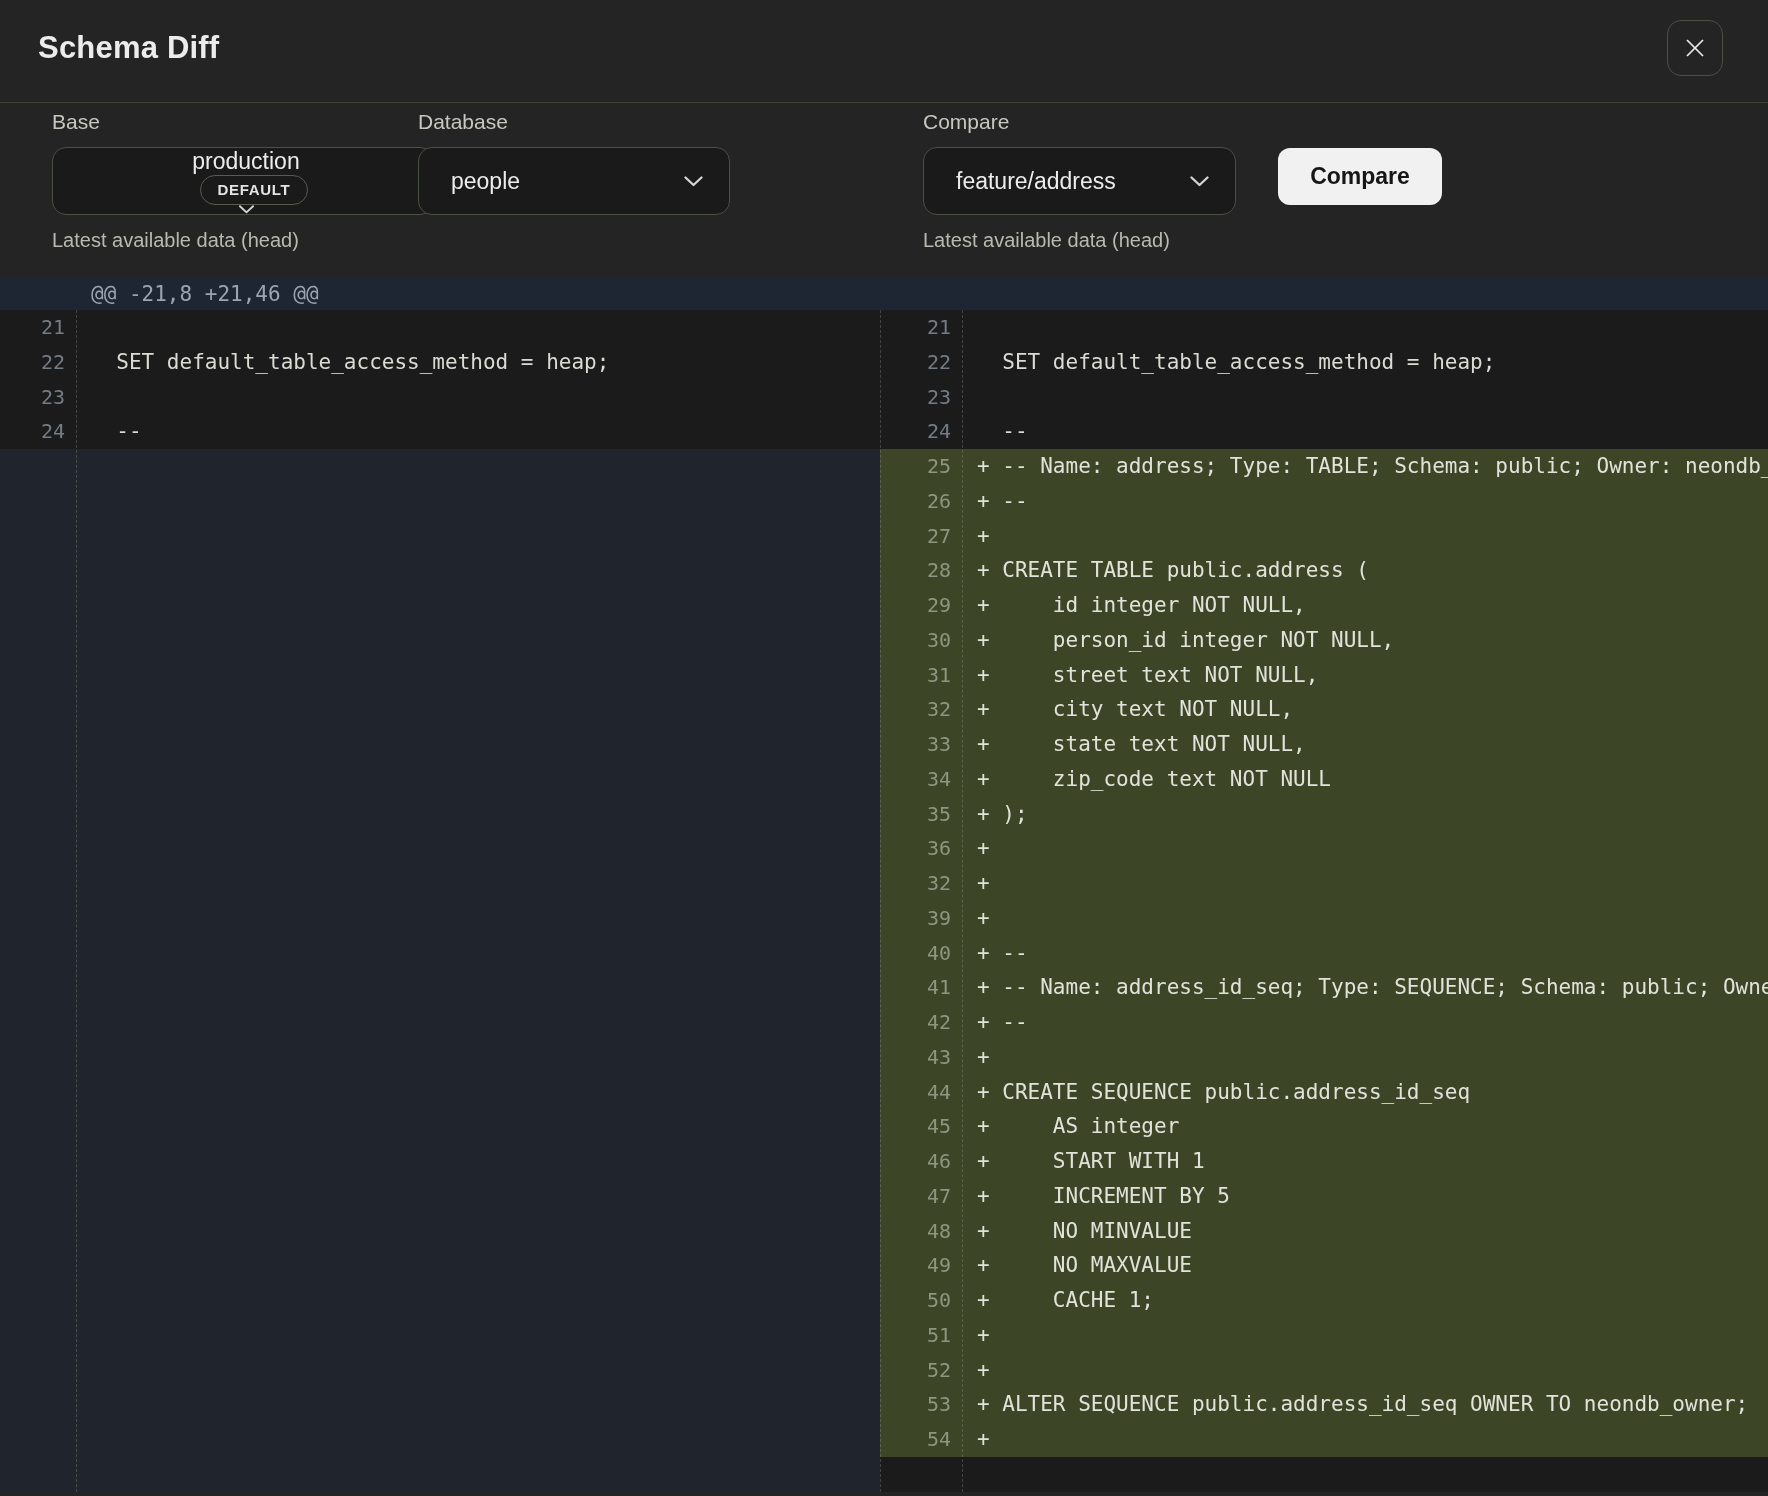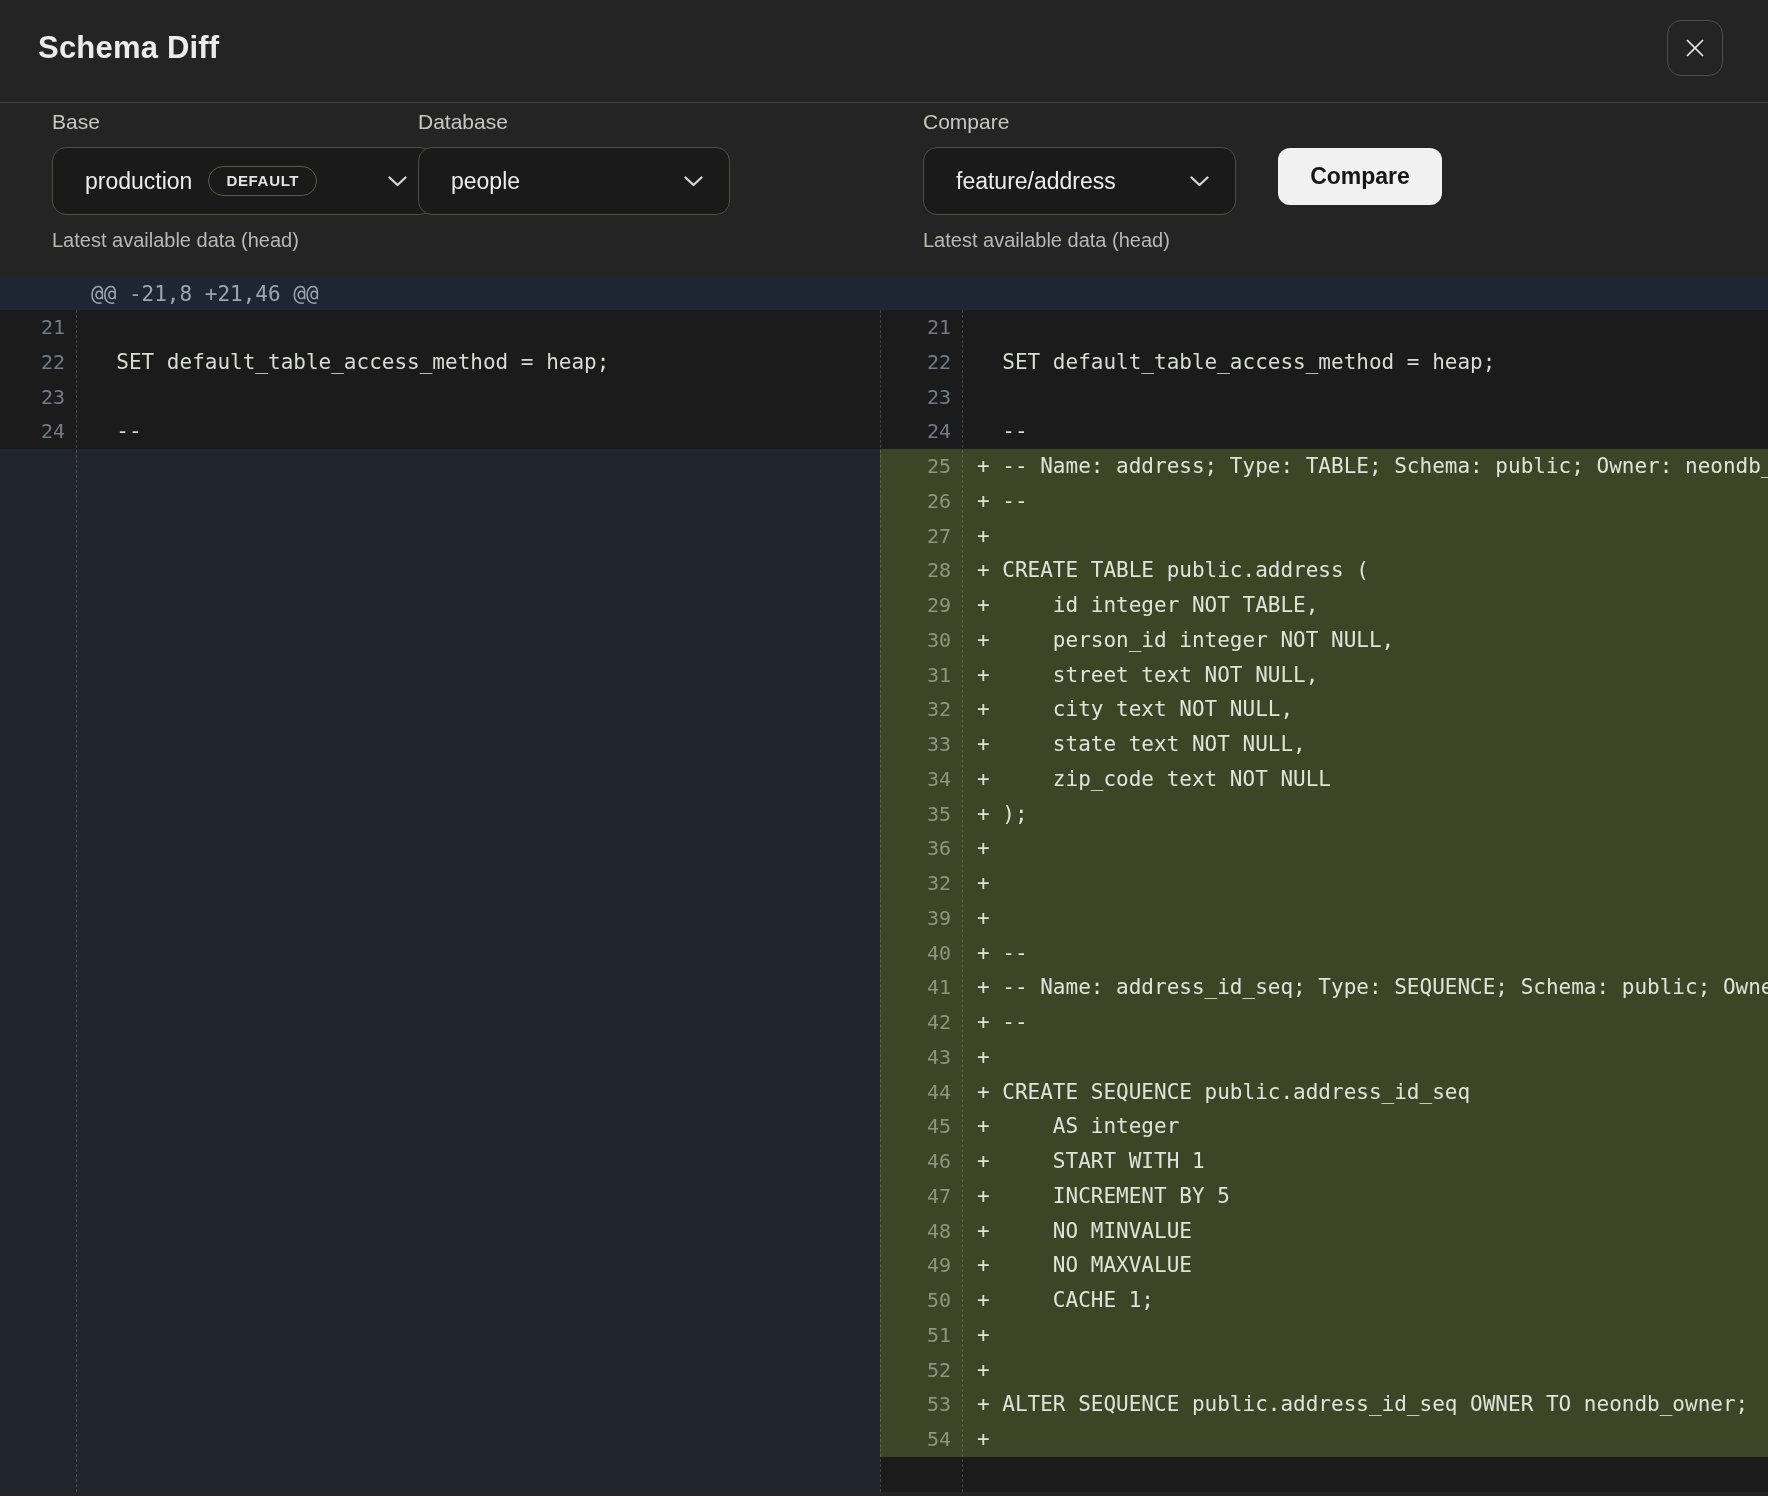--- a/index.html
+++ b/index.html
@@ -39,21 +39,21 @@
     background:#191a19;border:1px solid var(--border,#4a5145);border-radius:14px;
     display:flex;align-items:center;padding:0 26px 0 32px;cursor:pointer;
   }
   .select .value{font-size:23px;color:#ececec;}
   .select .spacer{flex:1;}
   .badge{
     margin-left:16px;border:1px solid #565d4e;border-radius:999px;
     font-size:15px;font-weight:700;letter-spacing:.045em;color:#e3e3e3;
     padding:5px 17px;line-height:18px;white-space:nowrap;
   }
-  .w-base{width:382px;}
+  .w-base{width:382px;flex-direction:column;}
   .w-db{width:312px;gap:28px;}
   .w-cmp{width:313px;}
   .note{margin-top:13px;font-size:20px;color:#b7bab0;line-height:24px;}
   .compare-btn{
     position:absolute;left:1278px;top:45px;width:164px;height:57px;
     background:var(--button_bg,#f1f1f1);color:#161616;border:none;border-radius:12px;
     font-family:"Liberation Sans",sans-serif;font-size:23px;font-weight:700;cursor:pointer;
   }
 
   
@@ -200,21 +200,21 @@
           <div class="row add">
             <span class="num">27</span>
             <pre class="code">+ </pre>
           </div>
           <div class="row add">
             <span class="num">28</span>
             <pre class="code">+ CREATE TABLE public.address (</pre>
           </div>
           <div class="row add">
             <span class="num">29</span>
-            <pre class="code">+     id integer NOT TABLE,</pre>
+            <pre class="code">+     id integer NOT NULL,</pre>
           </div>
           <div class="row add">
             <span class="num">30</span>
             <pre class="code">+     person_id integer NOT NULL,</pre>
           </div>
           <div class="row add">
             <span class="num">31</span>
             <pre class="code">+     street text NOT NULL,</pre>
           </div>
           <div class="row add">

